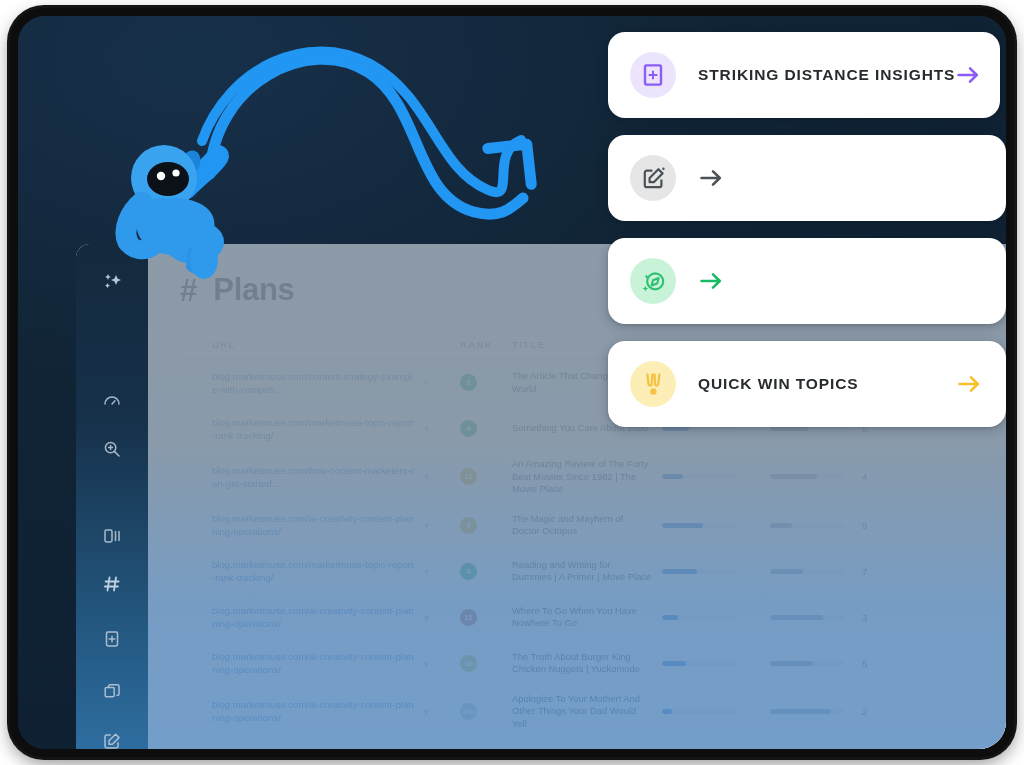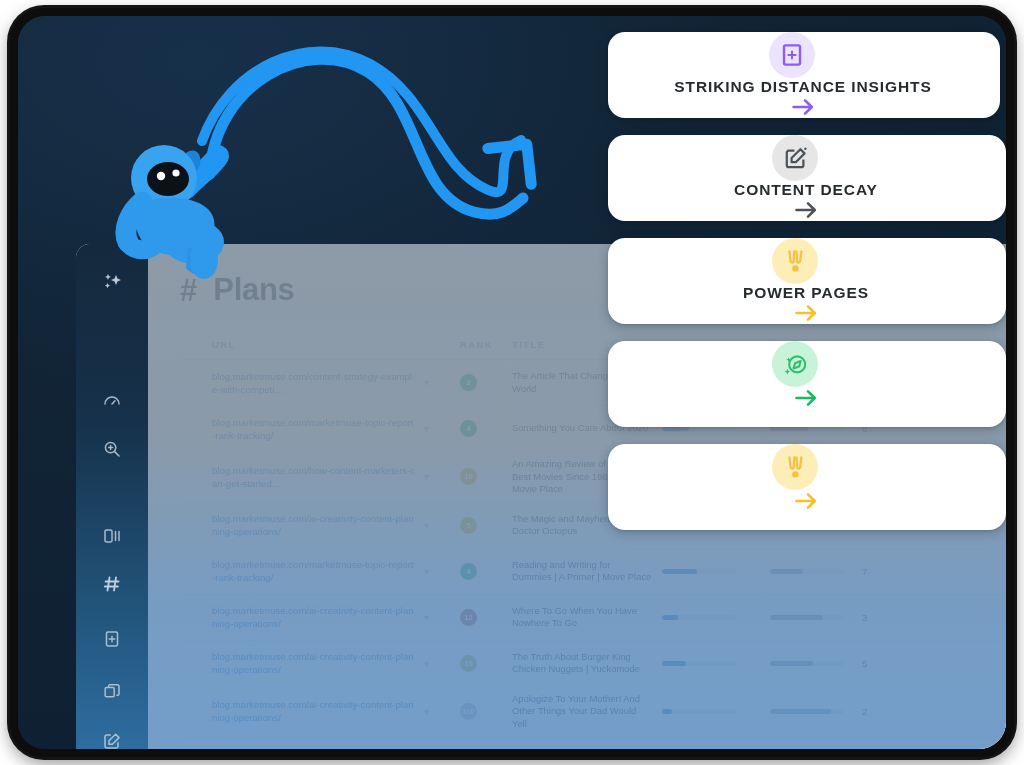--- a/index.html
+++ b/index.html
@@ -150,21 +150,20 @@
   }
   .feature-card {
     position: relative;
     margin: 0 0 17px 0;
     height: 86px;
     background: #ffffff;
     border-radius: 17px;
     box-shadow: 0 3px 12px rgba(8,20,34,.22), 0 1px 3px rgba(8,20,34,.14);
     display: flex; align-items: center;
     padding: 0 24px 0 22px;
-    flex-direction: column;
   }
   .feature-card.narrow { width: 392px; }
   .card-icon {
     width: 46px; height: 46px; border-radius: 50%;
     flex: 0 0 46px;
     display: flex; align-items: center; justify-content: center;
     margin-right: 22px;
   }
   .card-label {
     flex: 1 1 auto;
@@ -498,38 +497,22 @@
           </span>
         </div>
         <div class="feature-card">
       <span class="card-icon" style="background: rgb(230, 230, 230);">
             <svg width="25" height="25" viewBox="0 0 25 25" fill="none" stroke="#4b5358" stroke-width="2.2" stroke-linejoin="round">
         <path d="M20.4 13.6v5.6a2 2 0 0 1-2 2H5.8a2 2 0 0 1-2-2V6.6a2 2 0 0 1 2-2h5.6"></path>
         <path d="M17.4 3.2 21.6 7.4 12.8 16.2H8.6v-4.2Z"></path>
         <circle cx="22.4" cy="2.8" r="1.2" fill="#4b5358" stroke="none"></circle>
             </svg>
           </span>
-      <span class="card-label">CONTENT DECAY</span>
       <span class="card-arrow">
             <svg width="24" height="20" viewBox="0 0 24 20" fill="none" stroke="#4b5358" stroke-width="2.6" stroke-linecap="round" stroke-linejoin="round">
-    <path d="M2.5 10h18M14 3.4 20.8 10 14 16.6"></path>
-            </svg>
-          </span>
-        </div>
-        <div class="feature-card">
-      <span class="card-icon" style="background: rgb(253, 238, 184);">
-            <svg width="25" height="26" viewBox="0 0 25 26" fill="none" stroke="#f5c243" stroke-width="2.3" stroke-linejoin="round" stroke-linecap="round">
-        <path d="M6.4 3.4 7.6 13.2a1.6 1.6 0 0 0 3.1.2l.6-10"></path>
-        <path d="M18.4 3.4 17.2 13.2a1.6 1.6 0 0 1-3.1.2l-.6-10"></path>
-        <circle cx="12.4" cy="20.4" r="3.2" fill="#f5c243" stroke="none"></circle>
-            </svg>
-          </span>
-      <span class="card-label">POWER PAGES</span>
-      <span class="card-arrow">
-            <svg width="24" height="20" viewBox="0 0 24 20" fill="none" stroke="#f8bf2a" stroke-width="2.6" stroke-linecap="round" stroke-linejoin="round">
     <path d="M2.5 10h18M14 3.4 20.8 10 14 16.6"></path>
             </svg>
           </span>
         </div>
         <div class="feature-card">
       <span class="card-icon" style="background: rgb(201, 243, 216);">
             <svg width="27" height="27" viewBox="0 0 27 27" fill="none" stroke="#2fc172" stroke-width="2.1" stroke-linejoin="round">
         <circle cx="15.2" cy="13.4" r="8"></circle>
         <path d="M18.6 10 13 12.2l-1.4 5.4 5.6-2.2Z" stroke-linecap="round"></path>
         <path d="M6.6 6.2l.7 1.7 1.7.7-1.7.7-.7 1.7-.7-1.7-1.7-.7 1.7-.7Z" fill="#2fc172" stroke="none"></path>
@@ -543,20 +526,21 @@
           </span>
         </div>
         <div class="feature-card">
       <span class="card-icon" style="background: rgb(253, 238, 184);">
             <svg width="25" height="26" viewBox="0 0 25 26" fill="none" stroke="#f5c243" stroke-width="2.3" stroke-linejoin="round" stroke-linecap="round">
         <path d="M6.4 3.4 7.6 13.2a1.6 1.6 0 0 0 3.1.2l.6-10"></path>
         <path d="M18.4 3.4 17.2 13.2a1.6 1.6 0 0 1-3.1.2l-.6-10"></path>
         <circle cx="12.4" cy="20.4" r="3.2" fill="#f5c243" stroke="none"></circle>
             </svg>
           </span>
+      <span class="card-label">QUICK WIN TOPICS</span>
       <span class="card-arrow">
             <svg width="24" height="20" viewBox="0 0 24 20" fill="none" stroke="#f8bf2a" stroke-width="2.6" stroke-linecap="round" stroke-linejoin="round">
     <path d="M2.5 10h18M14 3.4 20.8 10 14 16.6"></path>
             </svg>
           </span>
         </div>
       </div>
 
   </div>
 </div>

